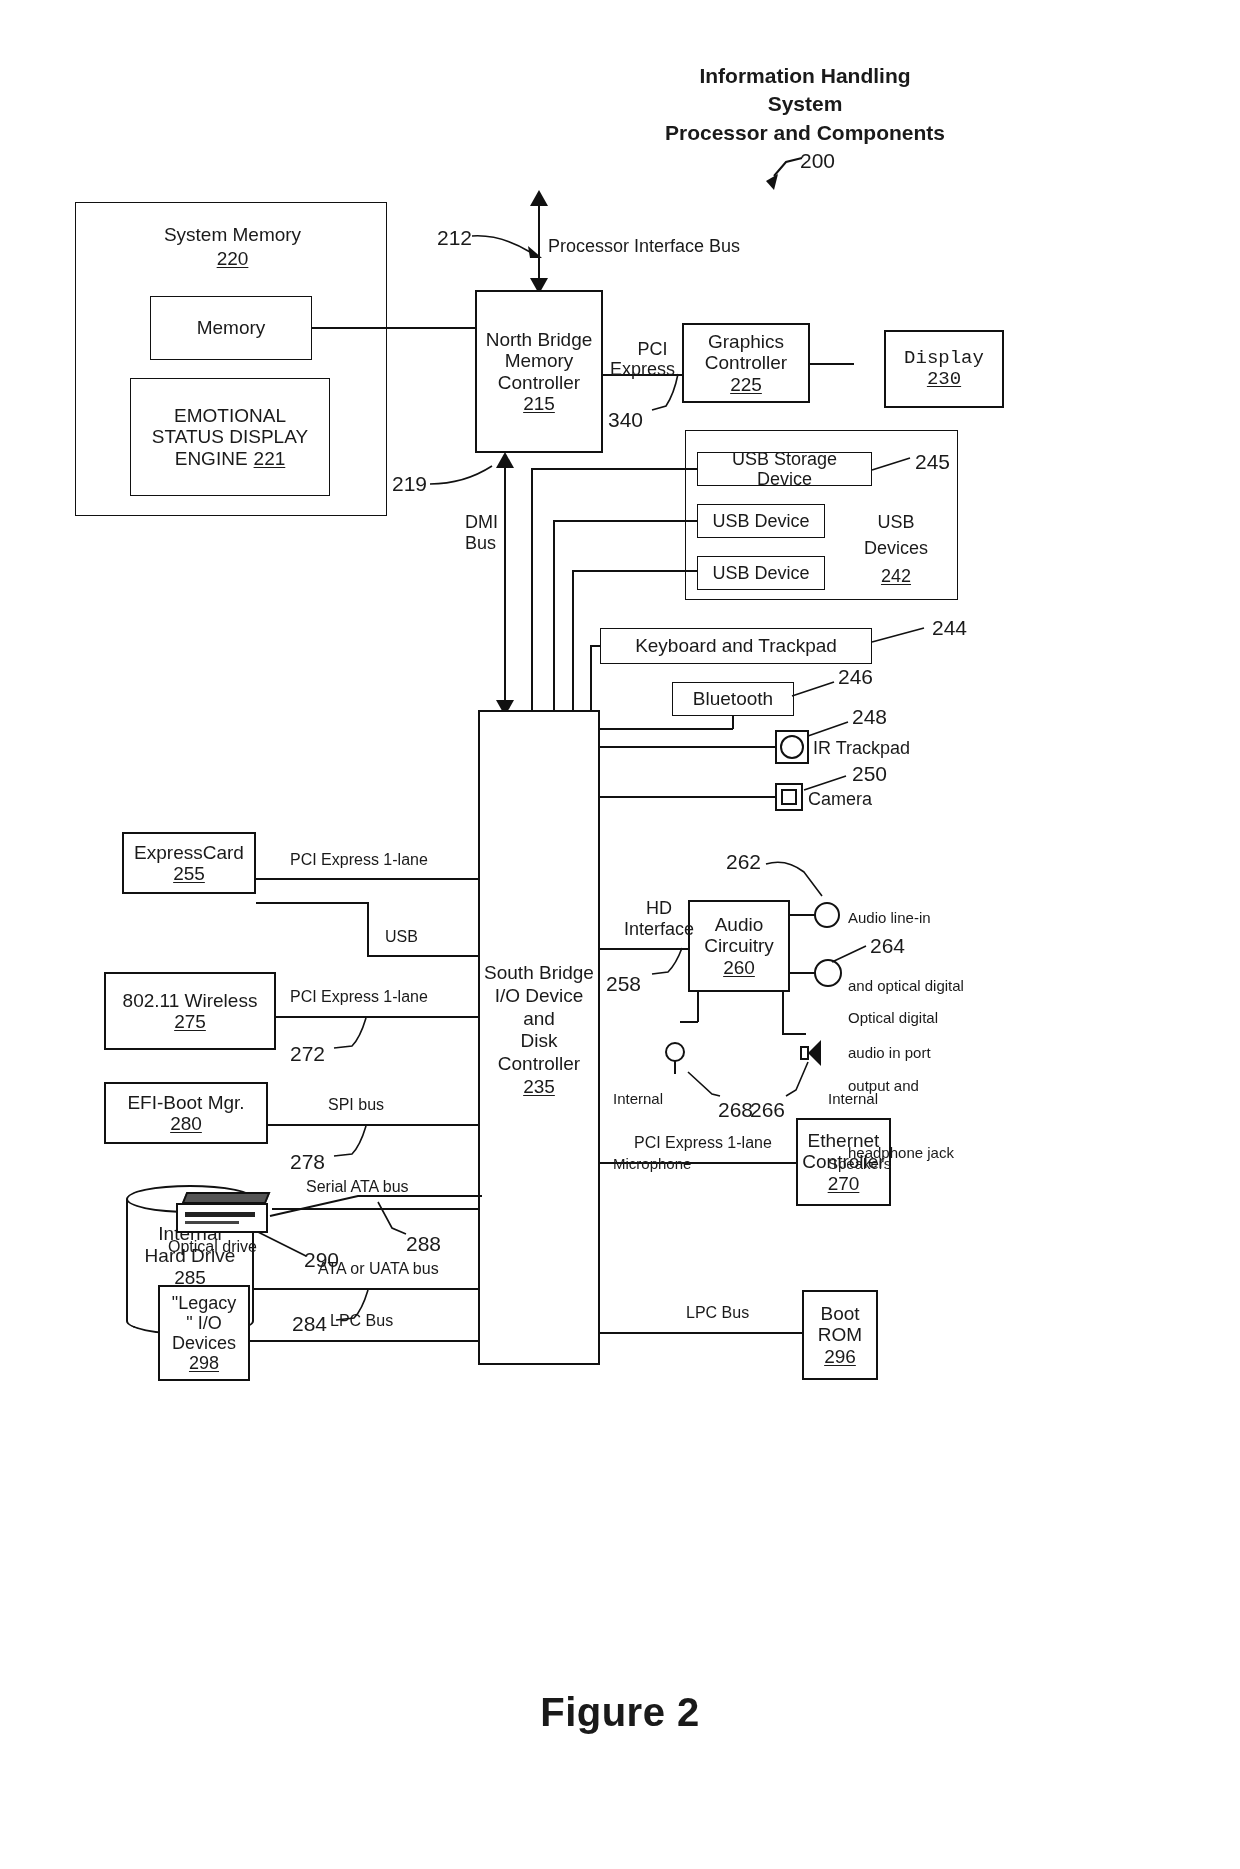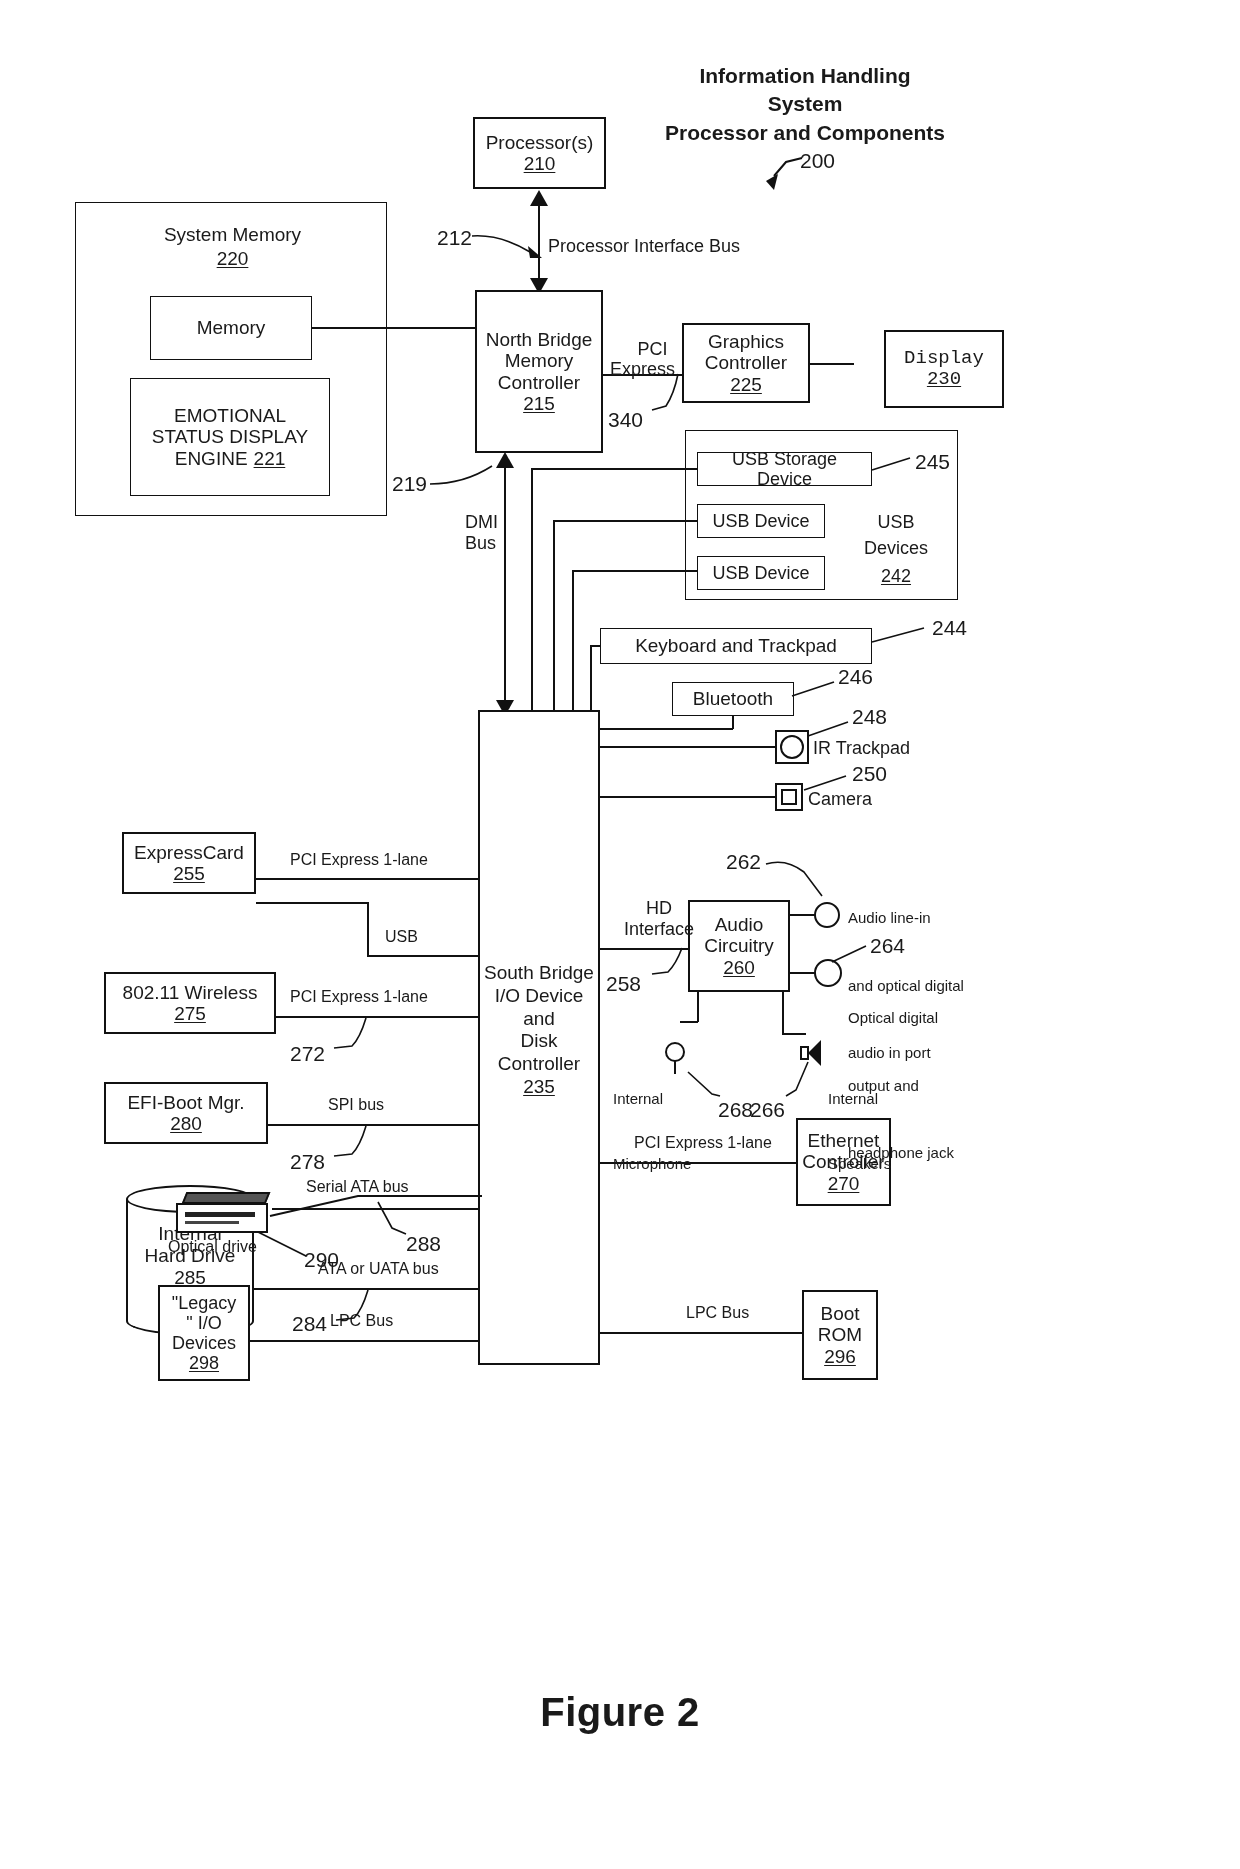--- a/index.html
+++ b/index.html
@@ -252,24 +252,20 @@
   </div>
   <div class="ref" style="left:800px; top:149px;">200</div>
 
   <div class="leader" style="left:756px; top:150px; width:50px; height:46px;">
     <svg width="50" height="46" viewBox="0 0 50 46">
       <path d="M46 8 L30 12 L18 26" stroke="#111" stroke-width="2" fill="none"></path>
       <path d="M18 40 L22 24 L10 31 Z" fill="#111"></path>
     </svg>
   </div>
 
-  <div class="box" style="left:473px; top:117px; width:133px; height:72px;">
-    <div>Processor(s)</div>
-    <div class="num">210</div>
-  </div>
 
   <div class="ln v" style="left:538px; top:198px; height:90px;"></div>
   <div class="arrow-u" style="left:530px; top:190px;"></div>
   <div class="arrow-d" style="left:530px; top:278px;"></div>
   <div class="lbl" style="left:548px; top:236px;">Processor Interface Bus</div>
   <div class="ref" style="left:437px; top:226px;">212</div>
   <div class="leader" style="left:470px; top:228px; width:74px; height:32px;">
     <svg width="74" height="32" viewBox="0 0 74 32">
       <path d="M2 8 Q30 6 60 24" stroke="#111" stroke-width="1.6" fill="none"></path>
       <path d="M72 30 L58 18 L60 30 Z" fill="#111"></path>
@@ -441,21 +437,21 @@
     <div class="num">255</div>
   </div>
   <div class="ln h thin" style="left:256px; top:878px; width:224px;"></div>
   <div class="lbl small" style="left:290px; top:851px;">PCI Express 1-lane</div>
 
   <div class="ln h thin" style="left:256px; top:902px; width:112px;"></div>
   <div class="ln v thin" style="left:367px; top:902px; height:55px;"></div>
   <div class="ln h thin" style="left:367px; top:955px; width:113px;"></div>
   <div class="lbl small" style="left:385px; top:928px;">USB</div>
 
-  <div class="box" style="left:104px; top:972px; width:172px; height:62px;">
+  <div class="box" style="left:104px; top:972px; width:172px; height:78px;">
     <div>802.11 Wireless</div>
     <div class="num">275</div>
   </div>
   <div class="ln h thin" style="left:276px; top:1016px; width:204px;"></div>
   <div class="lbl small" style="left:290px; top:988px;">PCI Express 1-lane</div>
   <div class="ref" style="left:290px; top:1042px;">272</div>
   <div class="leader" style="left:326px; top:1016px; width:50px; height:38px;">
     <svg width="50" height="38" viewBox="0 0 50 38">
       <path d="M40 2 Q34 22 26 30 L8 32" stroke="#111" stroke-width="1.6" fill="none"></path>
     </svg>

